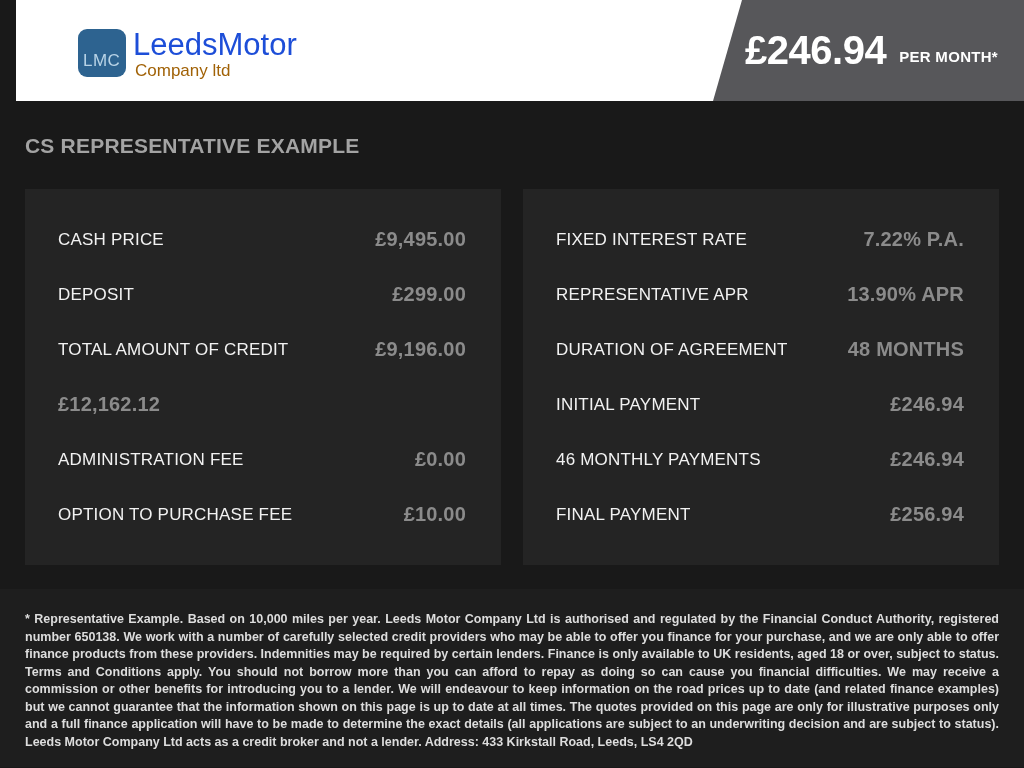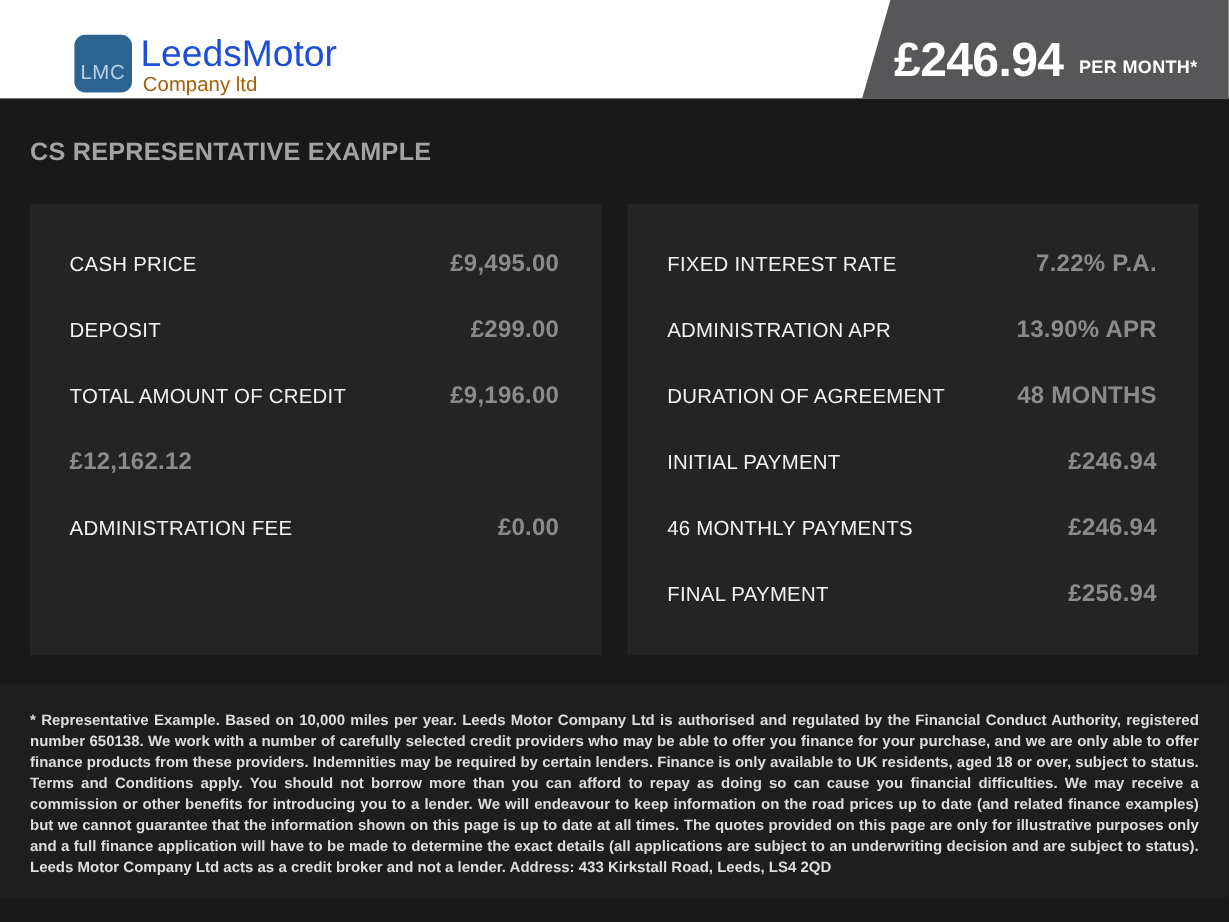--- a/index.html
+++ b/index.html
@@ -6,23 +6,24 @@
   html, body { width: 1024px; height: 768px; }
   body {
     background: #191919;
     font-family: "Liberation Sans", sans-serif;
     overflow: hidden;
   }
 
   
   .header {
     position: relative;
-    height: 82px;
+    height: 101px;
     background: #ffffff;
     overflow: hidden;
+    margin-left: 16px;
   }
   .logo {
     position: absolute;
     left: 62px;
     top: 29px;
     display: flex;
     align-items: flex-start;
   }
   .logo-square {
     width: 48px;
@@ -174,29 +175,33 @@
         <span class="row-label">TOTAL AMOUNT OF CREDIT</span>
         <span class="row-value">£9,196.00</span>
       </div>
       <div class="finance-row">
         <span class="row-value">£12,162.12</span>
       </div>
       <div class="finance-row">
         <span class="row-label">ADMINISTRATION FEE</span>
         <span class="row-value">£0.00</span>
       </div>
+      <div class="finance-row">
+        <span class="row-label">OPTION TO PURCHASE FEE</span>
+        <span class="row-value">£10.00</span>
+      </div>
     </div>
 
     <div class="panel">
       <div class="finance-row">
         <span class="row-label">FIXED INTEREST RATE</span>
         <span class="row-value">7.22% P.A.</span>
       </div>
       <div class="finance-row">
-        <span class="row-label">ADMINISTRATION APR</span>
+        <span class="row-label">REPRESENTATIVE APR</span>
         <span class="row-value">13.90% APR</span>
       </div>
       <div class="finance-row">
         <span class="row-label">DURATION OF AGREEMENT</span>
         <span class="row-value">48 MONTHS</span>
       </div>
       <div class="finance-row">
         <span class="row-label">INITIAL PAYMENT</span>
         <span class="row-value">£246.94</span>
       </div>

